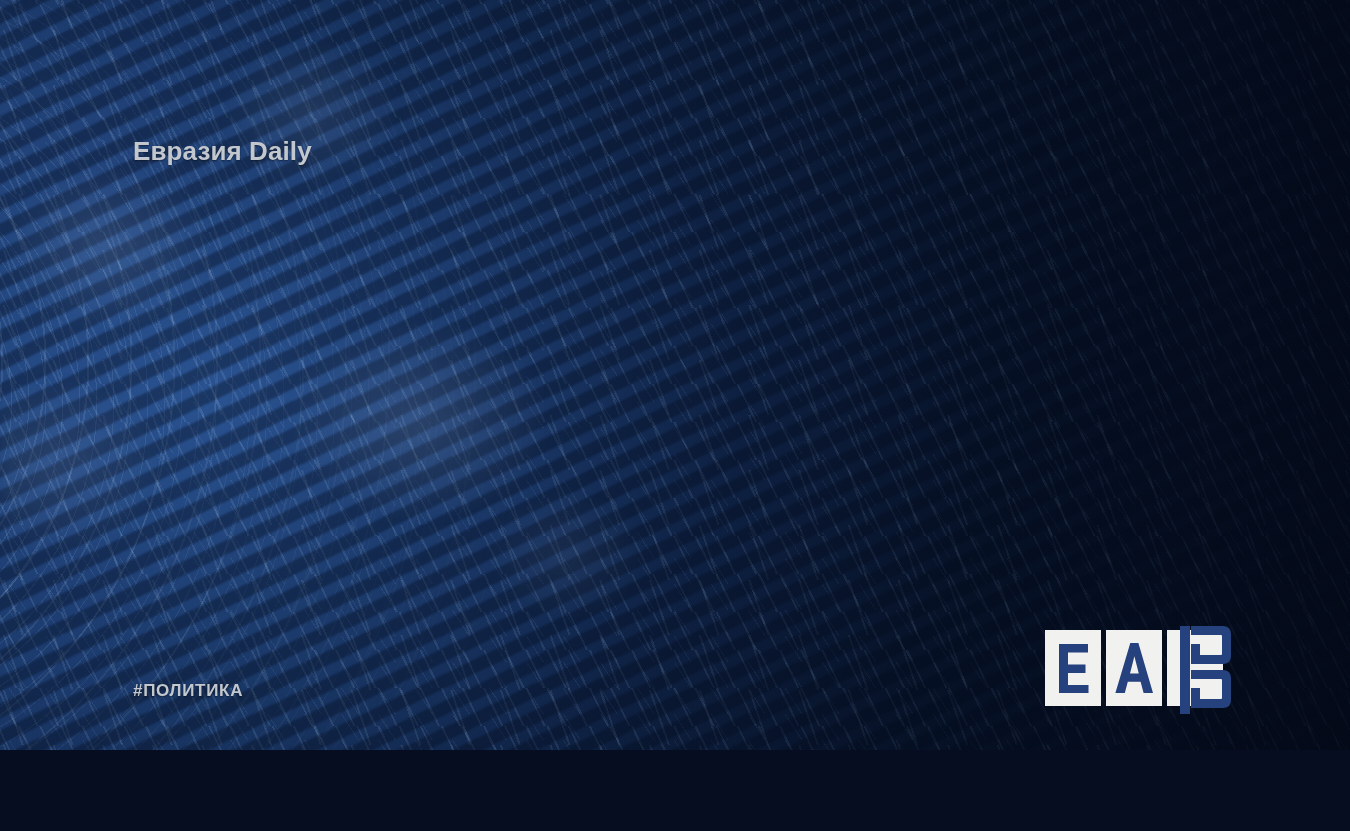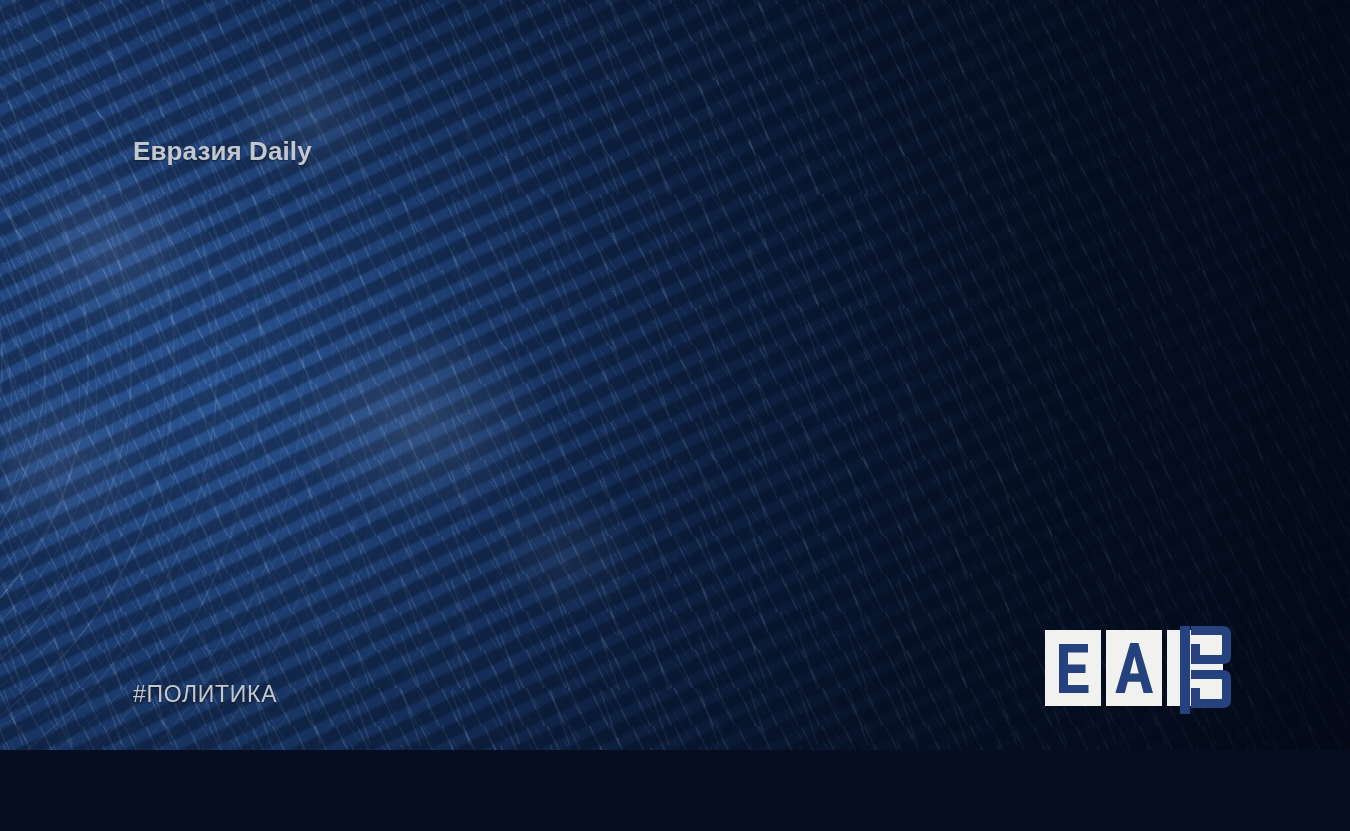--- a/index.html
+++ b/index.html
@@ -210,22 +210,22 @@
     font-weight: bold;
     letter-spacing: -0.2px;
     color: #ffffff;
     text-shadow: 0 2px 7px rgba(3, 10, 28, .55);
   }
 
   #category-tag {
     position: absolute;
     left: 133px;
     top: 681px;
-    font-size: 23px;
-    font-weight: normal;
+    font-size: 17px;
+    font-weight: bold;
     letter-spacing: .7px;
     color: #c3c8cf;
     text-shadow: 0 1px 2px rgba(0,0,0,.45);
     white-space: nowrap;
   }
 
   
   #logo-mark {
     position: absolute;
     left: 1045px;

